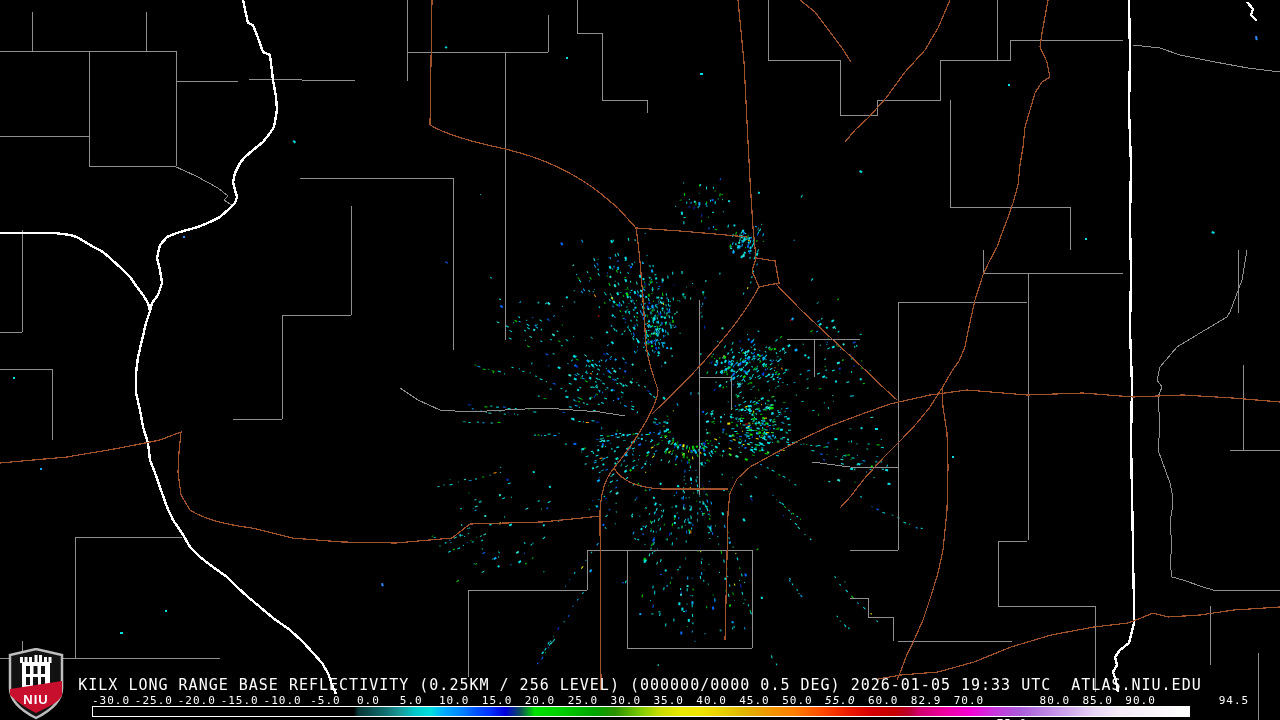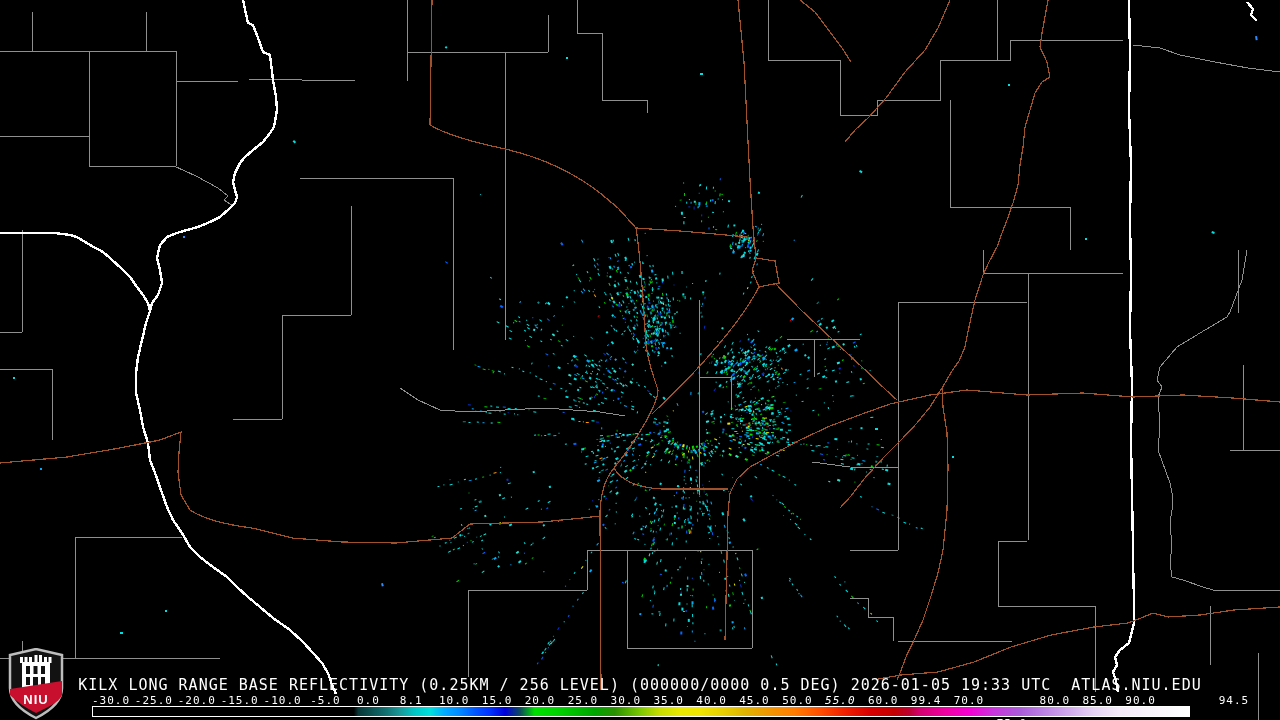--- a/index.html
+++ b/index.html
@@ -2336,33 +2336,33 @@
   <div class="title-line">KILX LONG RANGE BASE REFLECTIVITY (0.25KM / 256 LEVEL) (000000/0000 0.5 DEG) 2026-01-05 19:33 UTC  ATLAS.NIU.EDU</div>
 
   <div class="scale-labels" id="scale-labels">
       <span style="left: 111px;">-30.0</span>
       <span style="left: 153.9px;">-25.0</span>
       <span style="left: 196.8px;">-20.0</span>
       <span style="left: 239.7px;">-15.0</span>
       <span style="left: 282.6px;">-10.0</span>
       <span style="left: 325.5px;">-5.0</span>
       <span style="left: 368.4px;">0.0</span>
-      <span style="left: 411.3px;">8.1</span>
+      <span style="left: 411.3px;">5.0</span>
       <span style="left: 454.2px;">10.0</span>
       <span style="left: 497.1px;">15.0</span>
       <span style="left: 540px;">20.0</span>
       <span style="left: 582.9px;">25.0</span>
       <span style="left: 625.8px;">30.0</span>
       <span style="left: 668.7px;">35.0</span>
       <span style="left: 711.6px;">40.0</span>
       <span style="left: 754.5px;">45.0</span>
       <span style="left: 797.4px;">50.0</span>
       <span style="left: 840.3px; font-style: italic;">55.0</span>
       <span style="left: 883.2px;">60.0</span>
-      <span style="left: 926.1px;">99.4</span>
+      <span style="left: 926.1px;">82.9</span>
       <span style="left: 969px;">70.0</span>
       <span style="left: 1011.9px; margin-top: 23px;">75.0</span>
       <span style="left: 1054.8px;">80.0</span>
       <span style="left: 1097.7px;">85.0</span>
       <span style="left: 1140.6px;">90.0</span>
       <span style="left: 1234px; text-align: center;">94.5</span>
     </div>
 
   <div class="scale-bar" id="scale-bar" style="background: linear-gradient(to right, rgb(0, 0, 0) 0%, rgb(0, 0, 0) 23.8%, rgb(7, 54, 54) 24.2%, rgb(11, 79, 79) 25.3%, rgb(17, 112, 112) 26.7%, rgb(26, 152, 152) 28%, rgb(0, 200, 200) 29.4%, rgb(0, 222, 222) 30.8%, rgb(0, 170, 255) 32.1%, rgb(0, 136, 255) 33.5%, rgb(0, 85, 255) 34.9%, rgb(0, 51, 255) 36.2%, rgb(0, 0, 220) 37.6%, rgb(13, 77, 89) 39%, rgb(0, 224, 0) 40.3%, rgb(0, 212, 0) 42.2%, rgb(0, 188, 0) 44%, rgb(0, 164, 0) 45.8%, rgb(42, 144, 0) 47.6%, rgb(122, 200, 0) 49.9%, rgb(200, 220, 0) 51.7%, rgb(232, 232, 0) 53.6%, rgb(240, 228, 0) 55.4%, rgb(232, 210, 0) 57.2%, rgb(224, 180, 0) 59.5%, rgb(240, 150, 0) 61.7%, rgb(255, 125, 0) 64%, rgb(255, 79, 0) 66.3%, rgb(240, 32, 0) 68.6%, rgb(216, 0, 0) 70.9%, rgb(196, 0, 0) 73.1%, rgb(188, 0, 50) 74.5%, rgb(210, 0, 110) 75.4%, rgb(238, 0, 160) 77.7%, rgb(244, 0, 210) 80%, rgb(200, 54, 220) 82.2%, rgb(170, 90, 216) 84.5%, rgb(188, 130, 228) 86.8%, rgb(210, 170, 236) 89.1%, rgb(230, 210, 244) 91.3%, rgb(244, 234, 248) 93.6%, rgb(255, 255, 255) 100%);"></div>
 

